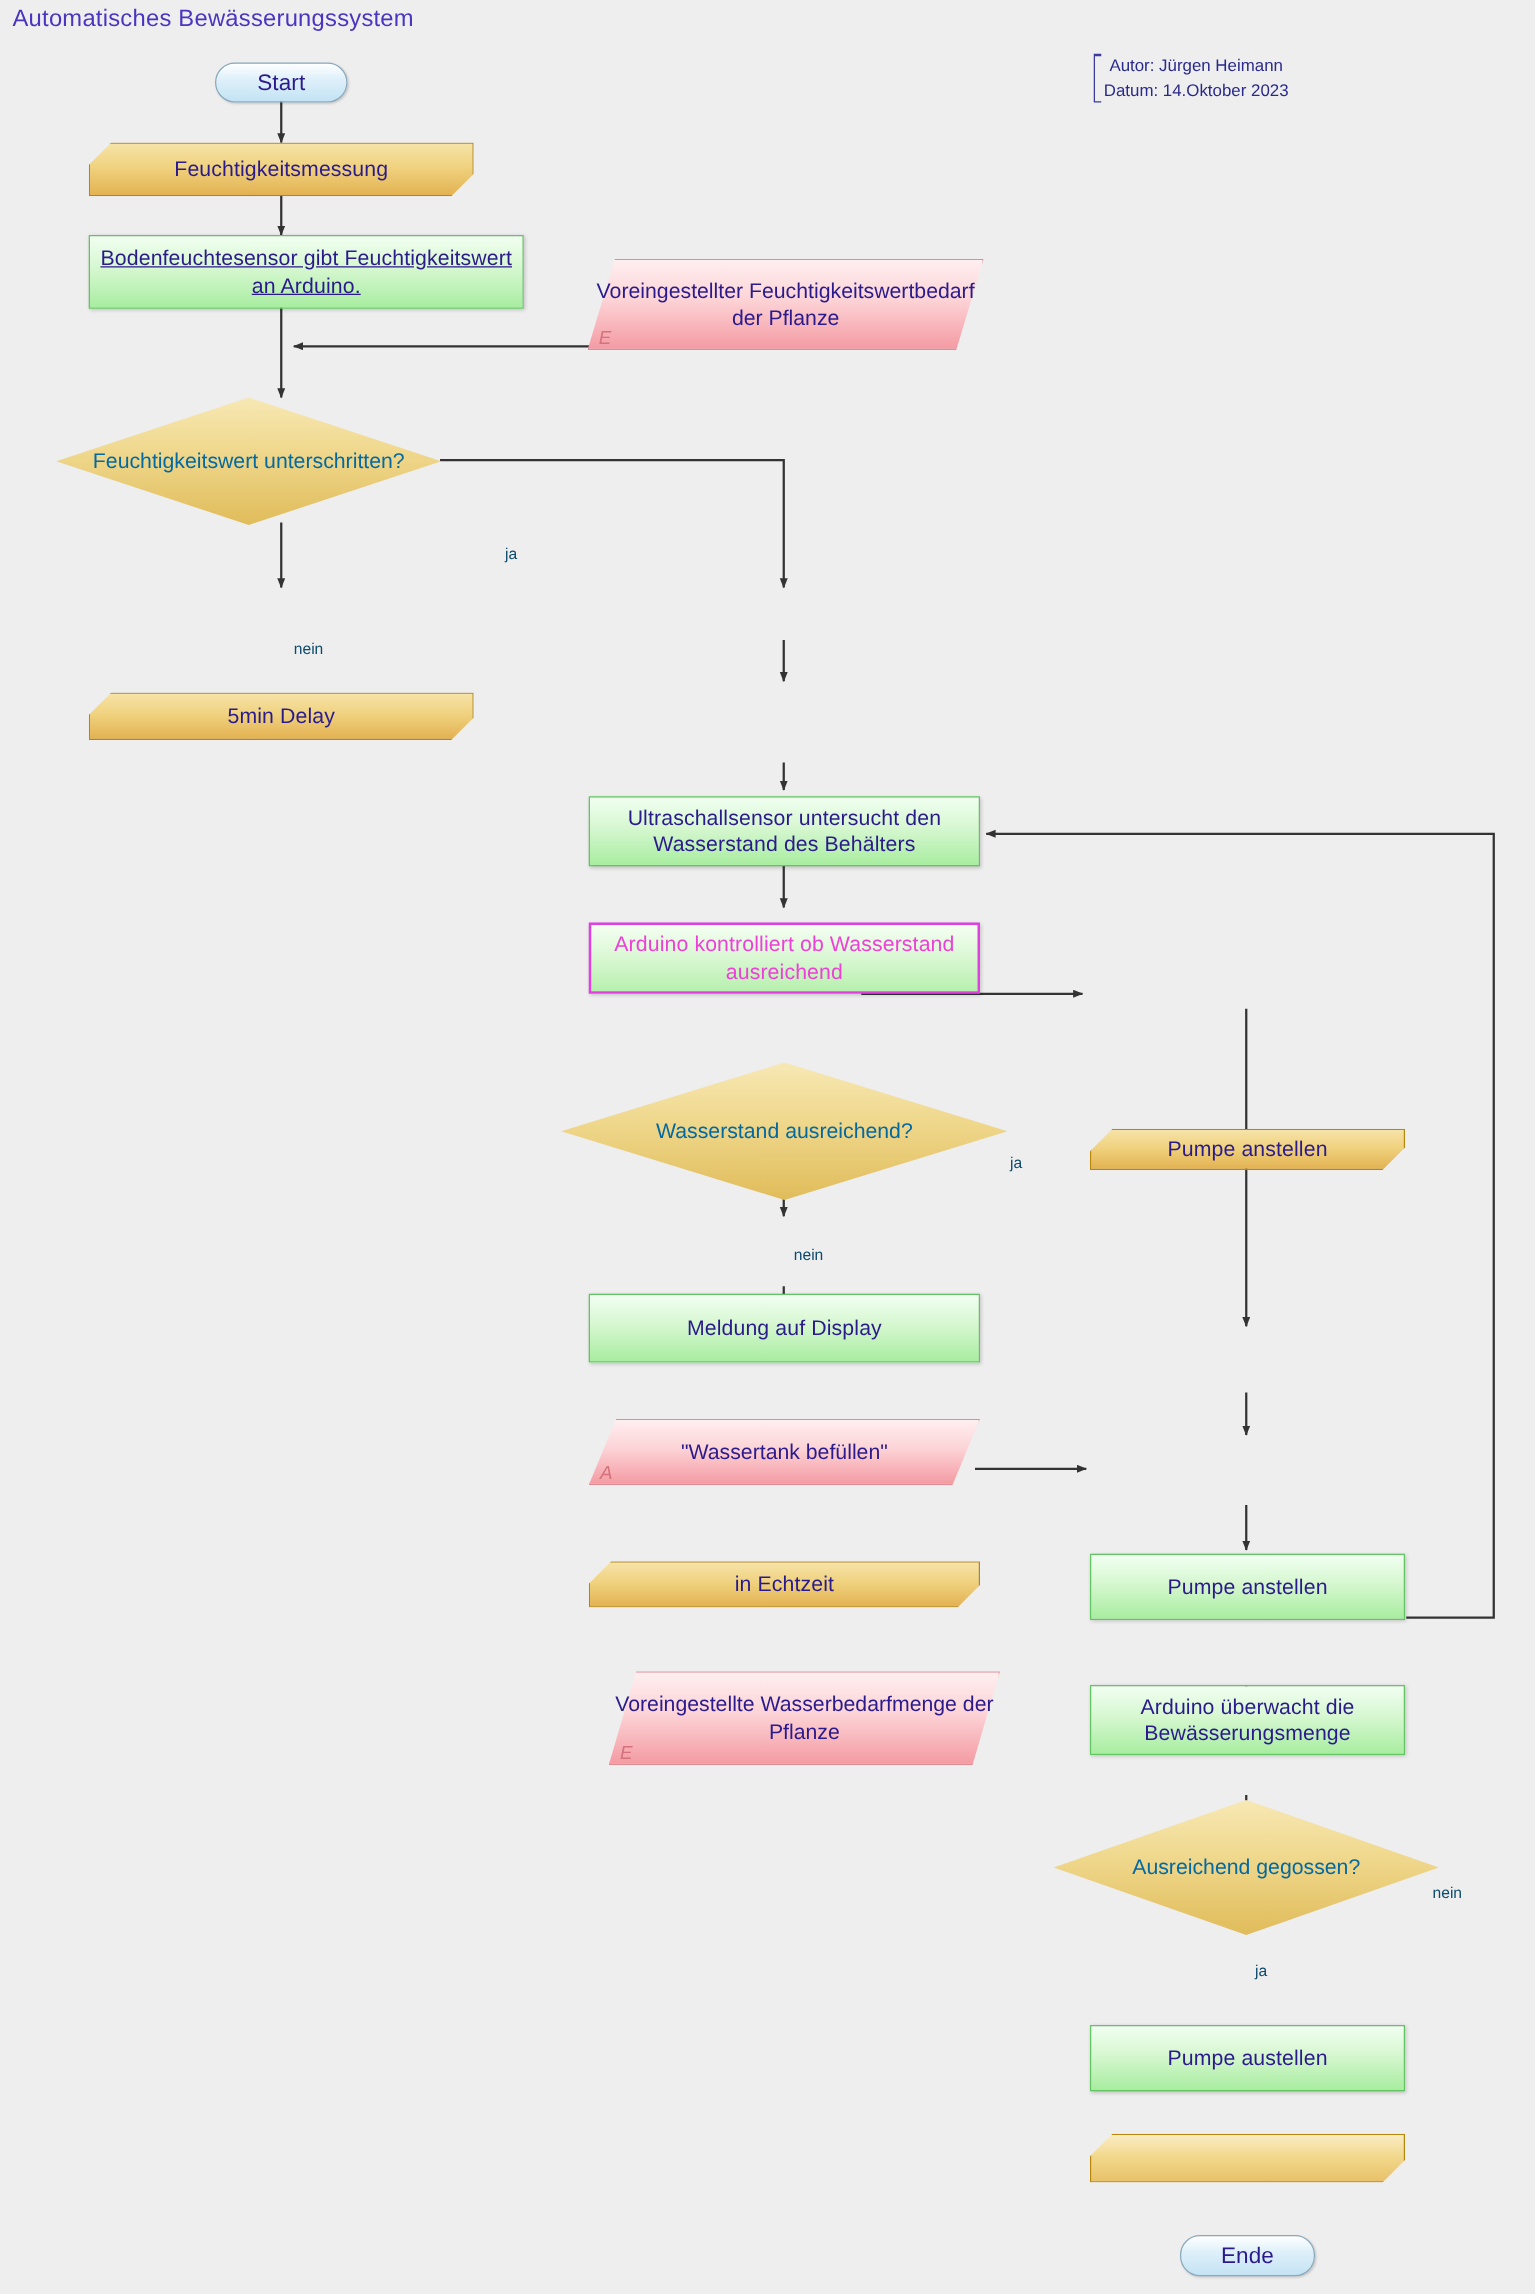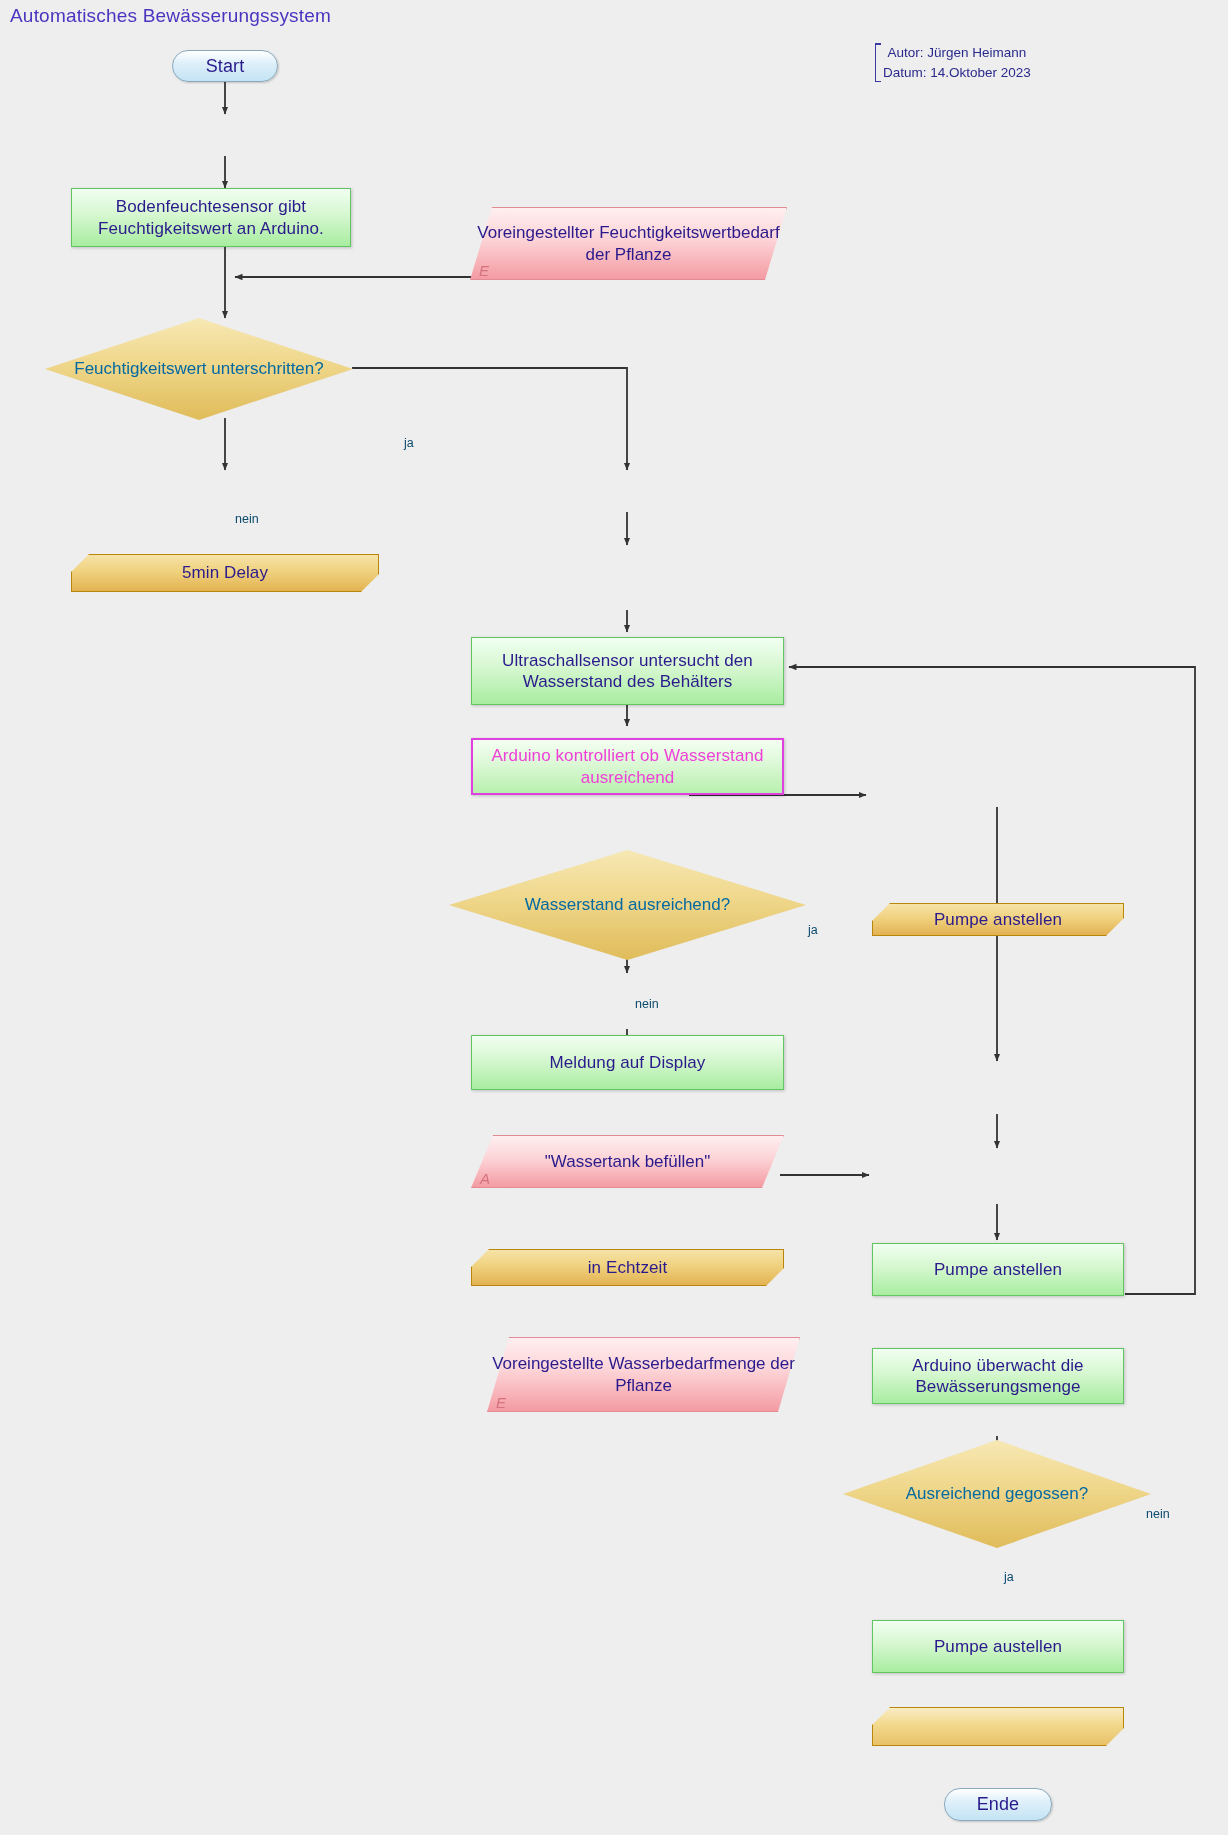--- a/index.html
+++ b/index.html
@@ -241,22 +241,25 @@
       <path d="M997,1436 L997,1468"></path>
 
       <path d="M997,1514 L997,1547"></path>
     </g>
   </svg>
 
   <div class="node n-term" style="left:172px; top:50px; width:106px; height:32px;">
     <span class="txt">Start</span>
   </div>
 
-
-  <div class="node n-green" style="left:71px; top:188px; width:280px; height:59px;">
+  <div class="node n-gold" style="left:71px; top:114px; width:308px; height:43px;">
+    <span class="txt">Feuchtigkeitsmessung</span>
+  </div>
+
+  <div class="node n-green" style="left:71px; top:188px; width:348px; height:59px;text-decoration:underline;">
     <span class="txt">Bodenfeuchtesensor gibt Feuchtigkeitswert an Arduino.</span>
   </div>
 
   <div class="n-red-wrap" style="left:470px; top:207px; width:317px; height:73px;">
     <div class="n-red"></div>
     <div class="n-red-text">Voreingestellter Feuchtigkeitswertbedarf der Pflanze</div>
     <div class="n-red-label">E</div>
   </div>
 
   <div class="n-diamond-wrap" style="left:45px; top:318px; width:308px; height:102px;">
@@ -264,21 +267,21 @@
     <div class="n-diamond-text">Feuchtigkeitswert unterschritten?</div>
   </div>
   <div class="edge-label" style="left:404px; top:436px;">ja</div>
   <div class="edge-label" style="left:235px; top:512px;">nein</div>
 
   <div class="node n-gold" style="left:71px; top:554px; width:308px; height:38px;align-items:center;">
     <span class="txt">5min Delay</span>
   </div>
 
 
-  <div class="node n-green" style="left:471px; top:637px; width:313px; height:68px;">
+  <div class="node n-green" style="left:471px; top:637px; width:313px; height:56px;">
     <span class="txt">Ultraschallsensor untersucht den Wasserstand des Behälters</span>
   </div>
 
   <div class="node n-magenta" style="left:471px; top:738px; width:313px; height:57px;">
     <span class="txt">Arduino kontrolliert ob Wasserstand ausreichend</span>
   </div>
 
   <div class="n-diamond-wrap" style="left:449px; top:850px; width:357px; height:110px;">
     <div class="n-diamond"></div>
     <div class="n-diamond-text">Wasserstand ausreichend?</div>

